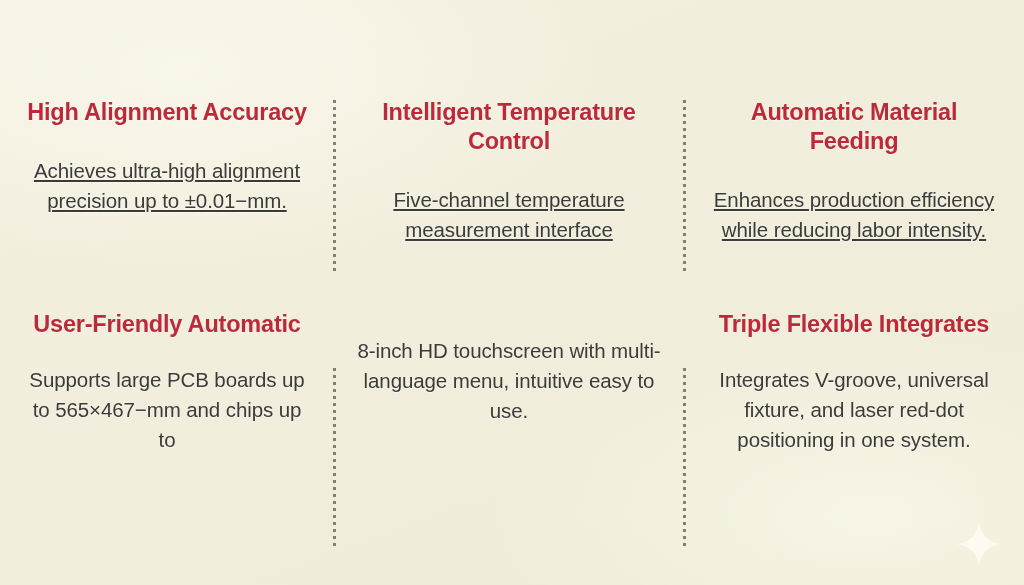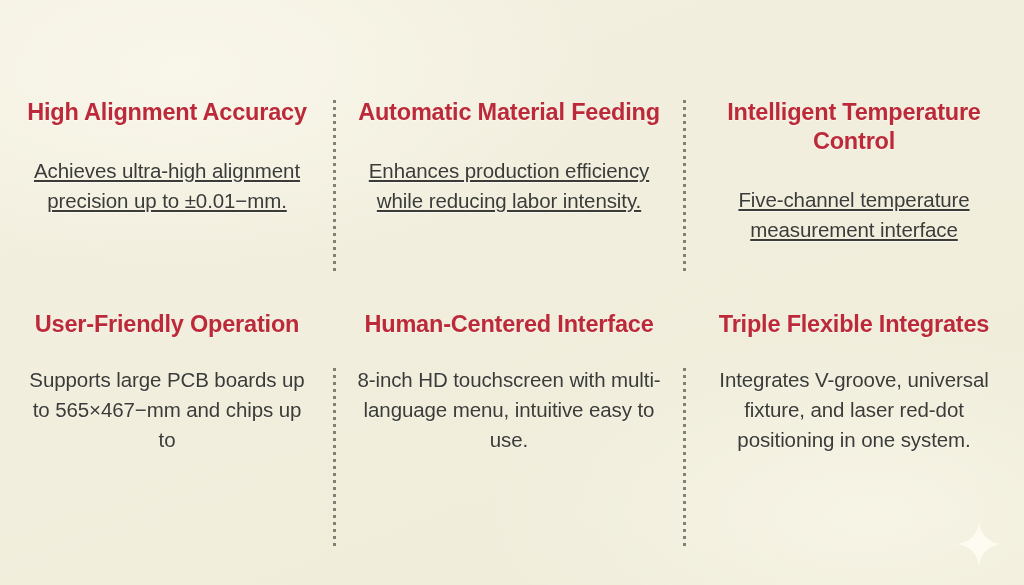--- a/index.html
+++ b/index.html
@@ -105,36 +105,35 @@
 <div id="slide">
 
   <div class="grid">
 
     <div class="cell row1">
       <p class="feature-title">High Alignment Accuracy</p>
       <p class="feature-desc">Achieves ultra-high alignment precision up to ±0.01−mm.</p>
     </div>
 
     <div class="cell row1">
+      <p class="feature-title">Intelligent Temperature Control</p>
+      <p class="feature-desc">Five-channel temperature measurement interface</p>
+    </div>
+
+    <div class="cell row1">
       <p class="feature-title">Automatic Material Feeding</p>
       <p class="feature-desc">Enhances production efficiency while reducing labor intensity.</p>
     </div>
 
-    <div class="cell row1">
-      <p class="feature-title">Intelligent Temperature Control</p>
-      <p class="feature-desc">Five-channel temperature measurement interface</p>
-    </div>
-
     <div class="cell row2">
-      <p class="feature-title">User-Friendly Operation</p>
+      <p class="feature-title">User-Friendly Automatic</p>
       <p class="feature-desc">Supports large PCB boards up to 565×467−mm and chips up to</p>
     </div>
 
     <div class="cell row2">
-      <p class="feature-title">Human-Centered Interface</p>
       <p class="feature-desc">8-inch HD touchscreen with multi-language menu, intuitive easy to use.</p>
     </div>
 
     <div class="cell row2">
       <p class="feature-title">Triple Flexible Integrates</p>
       <p class="feature-desc">Integrates V-groove, universal fixture, and laser red-dot positioning in one system.</p>
     </div>
 
   </div>
 

